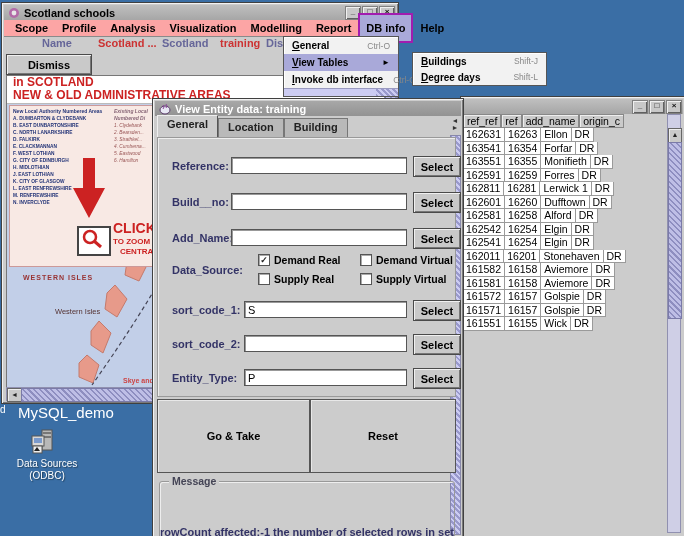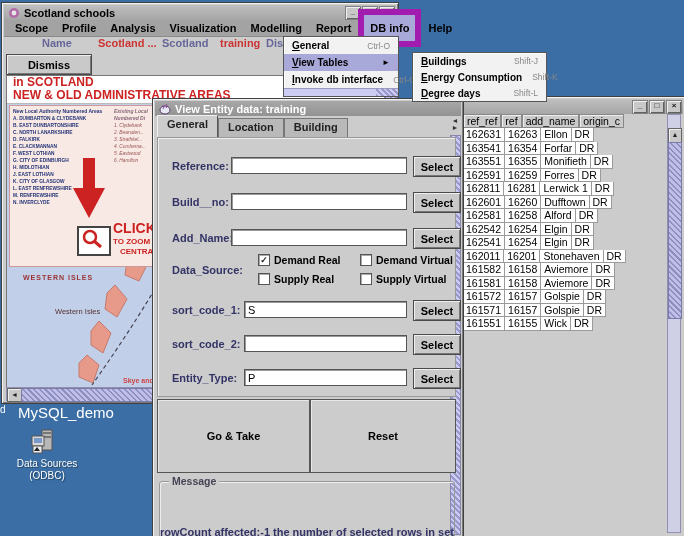--- a/index.html
+++ b/index.html
@@ -20,25 +20,25 @@
         font-size:8px;line-height:10px;text-align:center;font-weight:bold;color:#111}
   
   .jbtn{background:#C9C9C9;border:1px solid #4A4A4A;
         box-shadow:inset 1px 1px 0 #F0F0F0, inset -1px -1px 0 #777;
         font-size:11px;font-weight:bold;color:#000;text-align:center;
         display:flex;align-items:center;justify-content:center}
   .jfield{background:#FFFFFF;border:1px solid #555;box-shadow:inset 1px 1px 0 #999;
           font-size:11px;font-family:"Liberation Sans",sans-serif;padding:0 3px;
           box-sizing:border-box}
   
-  .menubar{position:absolute;left:2px;top:17px;right:2px;height:17px;background:#a3a3a3;
+  .menubar{position:absolute;left:2px;top:17px;right:2px;height:17px;background:#fca5a5;
            border-bottom:1px solid #8A8A8A;display:flex;align-items:center;padding-left:4px;
            box-sizing:border-box}
   .mi{font-size:11px;font-weight:bold;color:#000;padding:1px 7px;white-space:nowrap}
-  .mi.on{background:#A9A9D9;border:6px solid #a21caf;padding:7px 6px}
+  .mi.on{background:#A9A9D9;border:2px solid #a21caf;padding:7px 6px}
   .popup{position:absolute;background:#F2F2F2;border:1px solid #555;
          box-shadow:inset 1px 1px 0 #fff;z-index:60}
   .pitem{height:17px;display:flex;align-items:center;padding:0 8px;
          font-size:10px;font-weight:bold;color:#000;white-space:nowrap}
   .pitem .lbl::first-letter{text-decoration:underline}
   .pitem.on{background:#A9A9D9}
   .pitem .sc{margin-left:auto;font-weight:normal;font-size:8.5px;color:#888;padding-left:10px}
   .pitem .sub{margin-left:auto;display:none;font-size:8px;color:#000}
   .pitem .sub.on{display:block}
   .pfoot{height:7px;background:#CCCCF2;border-top:1px solid #9a9ac0;position:relative}
@@ -490,23 +490,19 @@
 </div>
 
 <div class="popup" style="left:412px;top:52px;width:133px">
   <div>
 
       <div class="pitem" style="height:16px">
         <span class="lbl" style="text-decoration:none">Buildings</span>
         <span class="sc">Shift-J</span>
       </div>
 
-      <div class="pitem" style="height:16px">
-        <span class="lbl" style="text-decoration:none">Energy Consumption</span>
-        <span class="sc">Shift-K</span>
-      </div>
 
       <div class="pitem" style="height:16px">
         <span class="lbl" style="text-decoration:none">Degree days</span>
         <span class="sc">Shift-L</span>
       </div>
     </div>
 </div>
 
 </body></html>

